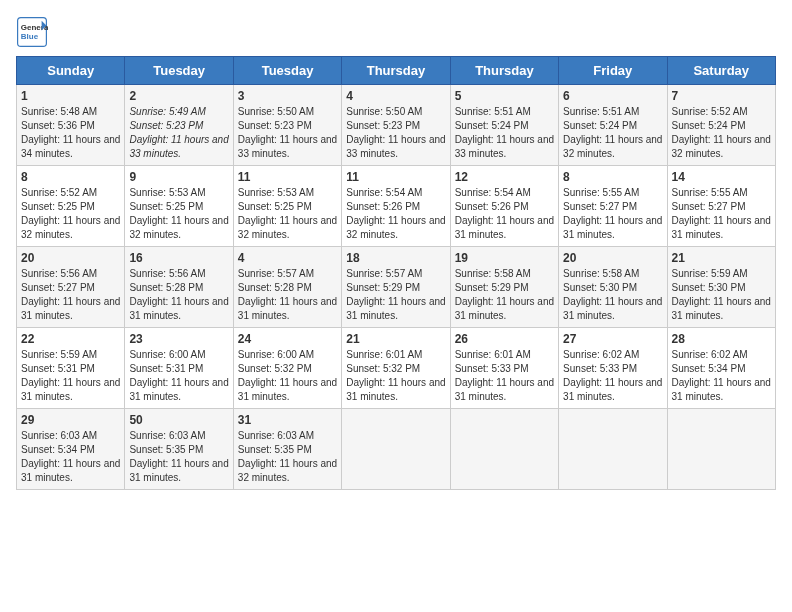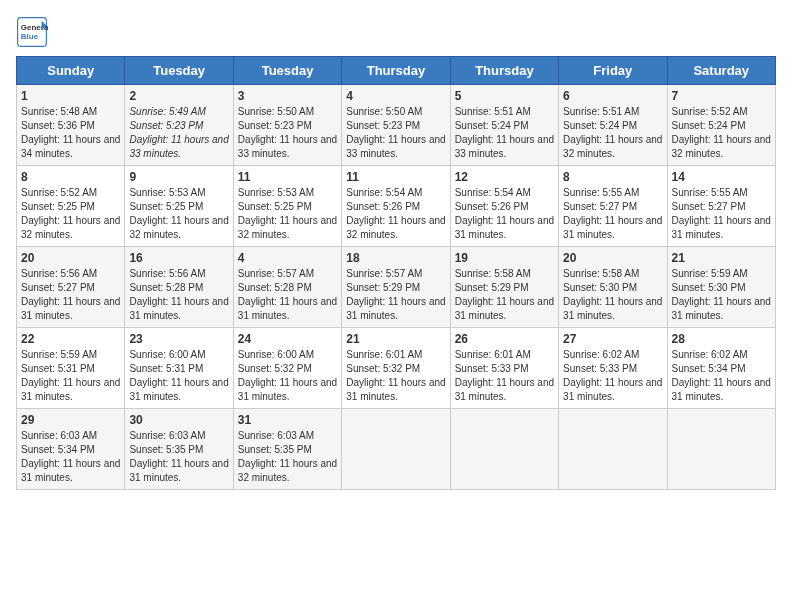--- a/index.html
+++ b/index.html
@@ -290,21 +290,21 @@
         </td>
       </tr>
       <tr>
         <td>
           <span class="day-num">29</span>
           <div class="day-detail" style="white-space: pre-line;">Sunrise: 6:03 AM
 Sunset: 5:34 PM
 Daylight: 11 hours and 31 minutes.</div>
         </td>
         <td>
-          <span class="day-num">30</span>
+          <span class="day-num">50</span>
           <div class="day-detail" style="white-space: pre-line;">Sunrise: 6:03 AM
 Sunset: 5:35 PM
 Daylight: 11 hours and 31 minutes.</div>
         </td>
         <td>
           <span class="day-num">31</span>
           <div class="day-detail" style="white-space: pre-line;">Sunrise: 6:03 AM
 Sunset: 5:35 PM
 Daylight: 11 hours and 32 minutes.</div>
         </td>

